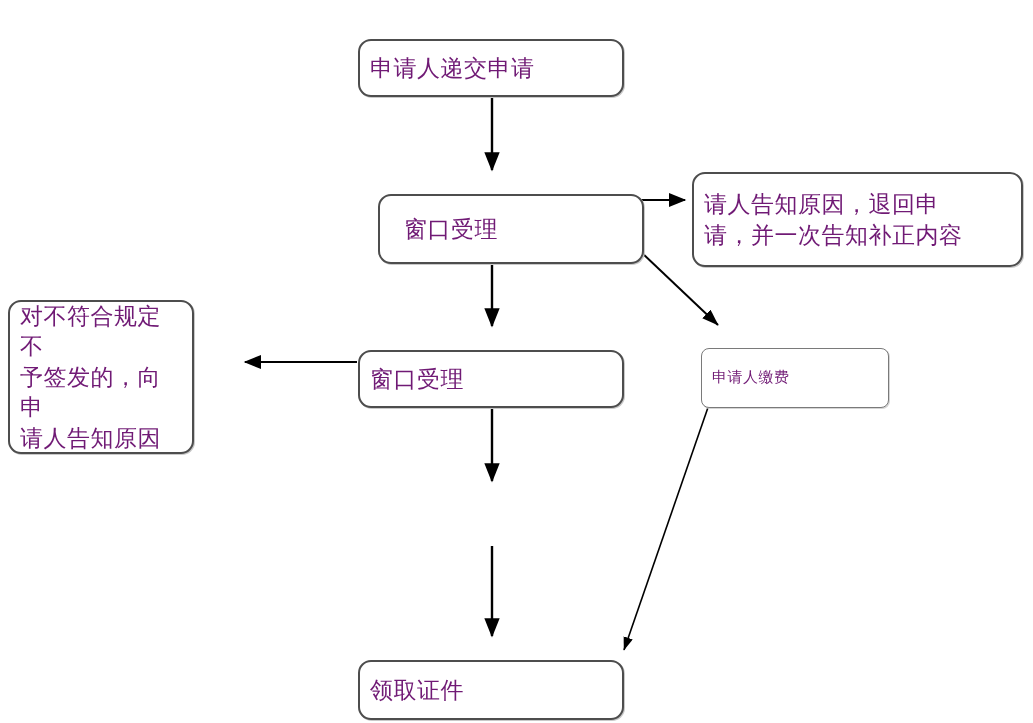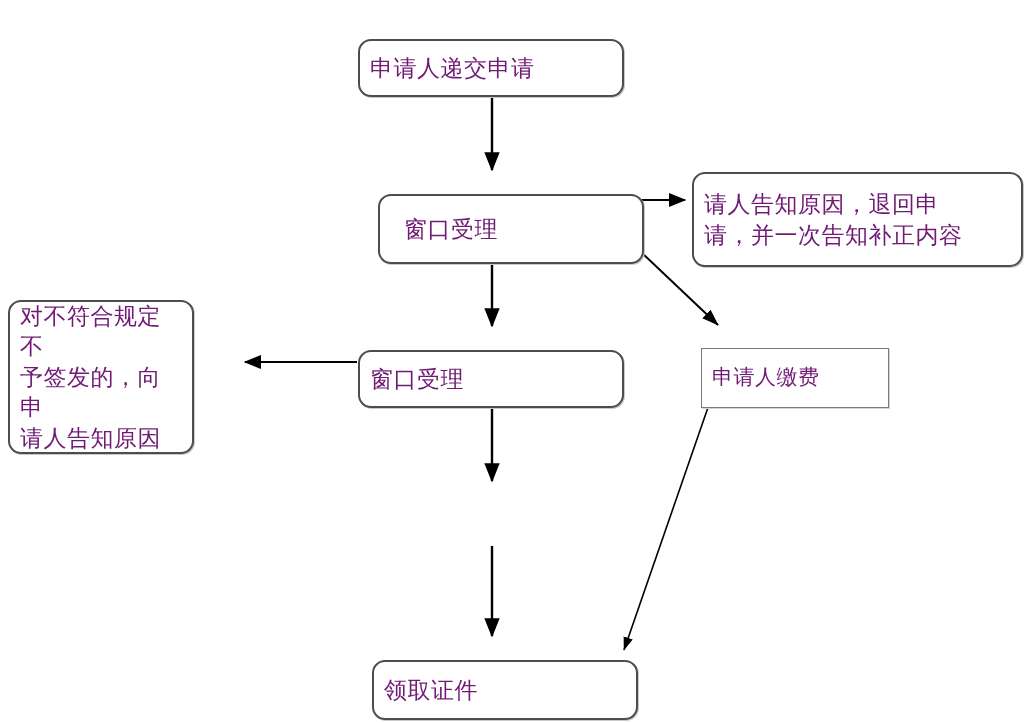--- a/index.html
+++ b/index.html
@@ -36,22 +36,22 @@
     text-align: center;
     color: #701a75;
     font-size: 23px;
     line-height: 1.32;
     letter-spacing: 0.5px;
     box-shadow: 1px 1px 0 #c9c9c9;
     margin-top: 17px;
   }
   .node.thin {
     border: 1.5px solid #7a7a7a;
-    border-radius: 0;
-    font-size: 21px;
+    border-radius: 8px;
+    font-size: 15px;
     box-shadow: 1px 1px 0 #d5d5d5;
   }
   .node .label {
     display: block;
     padding: 0 10px;
     white-space: pre-line;
   }
   .node.multiline {
     align-items: center;
   }
@@ -112,17 +112,17 @@
     <span class="label">申请人缴费</span>
   </div>
 
   <div class="node multiline" style="left:8px; top:283px; width:186px; height:154px;">
     <span class="label">对不符合规定不
 予签发的，向申
 请人告知原因</span>
   </div>
 
 
-  <div class="node" style="left:372px; top:643px; width:266px; height:60px;">
+  <div class="node" style="left:358px; top:643px; width:266px; height:60px;">
     <span class="label">领取证件</span>
   </div>
 
 </div>
 
 </body></html>

